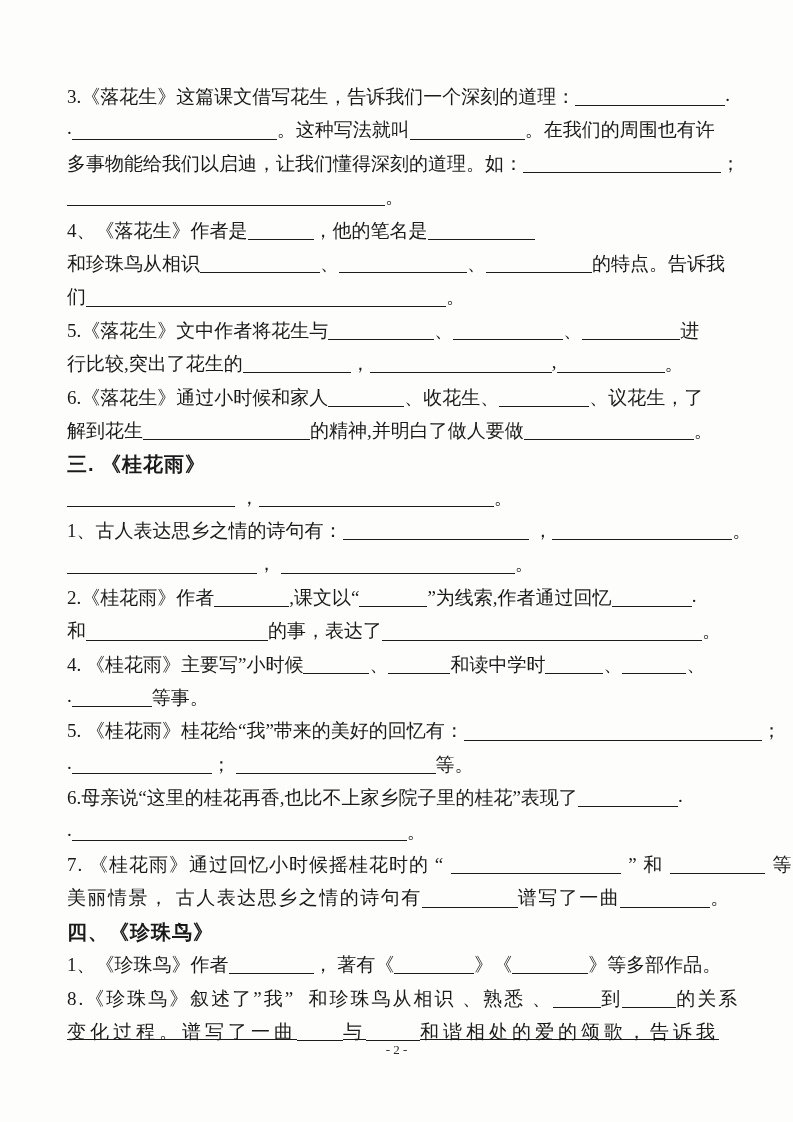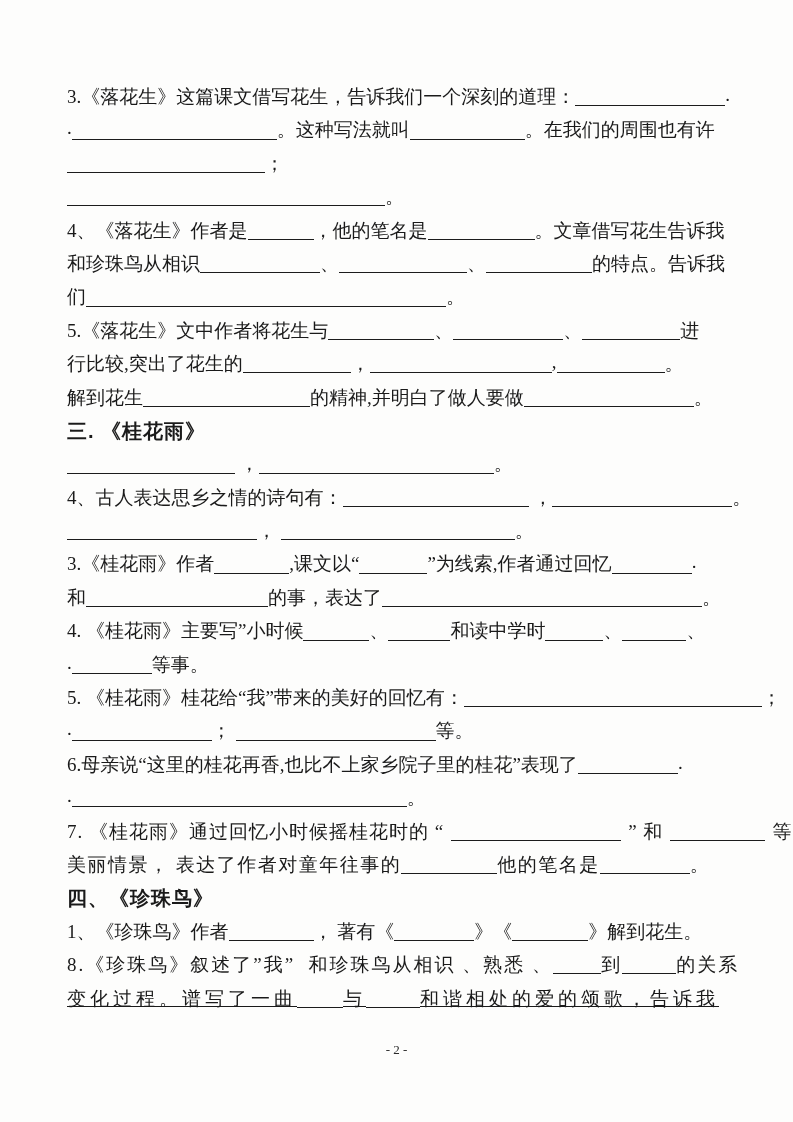--- a/index.html
+++ b/index.html
@@ -50,41 +50,42 @@
     font-family: "Liberation Serif", "DejaVu Serif", serif;
   }
 </style>
 </head>
 <body>
 
 <div class="page">
   <div class="content">
       <div class="doc-line"><span class="t">3.《落花生》这篇课文借写花生，告诉我们一个深刻的道理：</span><span class="blank" style="width: 150px;"></span><span class="t">.</span></div>
       <div class="doc-line"><span class="t">.</span><span class="blank" style="width: 205px;"></span><span class="t">。这种写法就叫</span><span class="blank" style="width: 115px;"></span><span class="t">。在我们的周围也有许</span></div>
-      <div class="doc-line"><span class="blank" style="width: 198px;"></span><span class="t">；</span></div>
+      <div class="doc-line"><span class="t">多事物能给我们以启迪，让我们懂得深刻的道理。如：</span><span class="blank" style="width: 198px;"></span><span class="t">；</span></div>
       <div class="doc-line"><span class="blank" style="width: 318px;"></span><span class="t">。</span></div>
-      <div class="doc-line"><span class="t">4、《落花生》作者是</span><span class="blank" style="width: 66px;"></span><span class="t">，他的笔名是</span><span class="blank" style="width: 107px;"></span><span class="t">。文章借写花生告诉我</span></div>
+      <div class="doc-line"><span class="t">4、《落花生》作者是</span><span class="blank" style="width: 66px;"></span><span class="t">，他的笔名是</span><span class="blank" style="width: 107px;"></span></div>
       <div class="doc-line"><span class="t">和珍珠鸟从相识</span><span class="blank" style="width: 120px;"></span><span class="t">、</span><span class="blank" style="width: 128px;"></span><span class="t">、</span><span class="blank" style="width: 106px;"></span><span class="t">的特点。告诉我</span></div>
       <div class="doc-line"><span class="t">们</span><span class="blank" style="width: 360px;"></span><span class="t">。</span></div>
       <div class="doc-line"><span class="t">5.《落花生》文中作者将花生与</span><span class="blank" style="width: 106px;"></span><span class="t">、</span><span class="blank" style="width: 110px;"></span><span class="t">、</span><span class="blank" style="width: 98px;"></span><span class="t">进</span></div>
       <div class="doc-line"><span class="t">行比较,突出了花生的</span><span class="blank" style="width: 108px;"></span><span class="t">，</span><span class="blank" style="width: 182px;"></span><span class="t">,</span><span class="blank" style="width: 108px;"></span><span class="t">。</span></div>
+      <div class="doc-line"><span class="t">6.《落花生》通过小时候和家人</span><span class="blank" style="width: 76px;"></span><span class="t">、收花生、</span><span class="blank" style="width: 90px;"></span><span class="t">、议花生，了</span></div>
       <div class="doc-line"><span class="t">解到花生</span><span class="blank" style="width: 167px;"></span><span class="t">的精神,并明白了做人要做</span><span class="blank" style="width: 170px;"></span><span class="t">。</span></div>
       <div class="doc-line heading"><span class="t">三. 《桂花雨》</span></div>
       <div class="doc-line"><span class="blank" style="width: 168px;"></span><span class="t"> ，</span><span class="blank" style="width: 235px;"></span><span class="t">。</span></div>
-      <div class="doc-line"><span class="t">4、古人表达思乡之情的诗句有：</span><span class="blank" style="width: 186px;"></span><span class="t"> ，</span><span class="blank" style="width: 180px;"></span><span class="t">。</span></div>
+      <div class="doc-line"><span class="t">1、古人表达思乡之情的诗句有：</span><span class="blank" style="width: 186px;"></span><span class="t"> ，</span><span class="blank" style="width: 180px;"></span><span class="t">。</span></div>
       <div class="doc-line"><span class="blank" style="width: 190px;"></span><span class="t">， </span><span class="blank" style="width: 234px;"></span><span class="t">。</span></div>
-      <div class="doc-line"><span class="t">3.《桂花雨》作者</span><span class="blank" style="width: 75px;"></span><span class="t">,课文以“</span><span class="blank" style="width: 68px;"></span><span class="t">”为线索,作者通过回忆</span><span class="blank" style="width: 80px;"></span><span class="t">.</span></div>
+      <div class="doc-line"><span class="t">2.《桂花雨》作者</span><span class="blank" style="width: 75px;"></span><span class="t">,课文以“</span><span class="blank" style="width: 68px;"></span><span class="t">”为线索,作者通过回忆</span><span class="blank" style="width: 80px;"></span><span class="t">.</span></div>
       <div class="doc-line"><span class="t">和</span><span class="blank" style="width: 182px;"></span><span class="t">的事，表达了</span><span class="blank" style="width: 320px;"></span><span class="t">。</span></div>
       <div class="doc-line"><span class="t">4. 《桂花雨》主要写”小时候</span><span class="blank" style="width: 66px;"></span><span class="t">、</span><span class="blank" style="width: 62px;"></span><span class="t">和读中学时</span><span class="blank" style="width: 58px;"></span><span class="t">、</span><span class="blank" style="width: 64px;"></span><span class="t">、</span></div>
       <div class="doc-line"><span class="t">.</span><span class="blank" style="width: 80px;"></span><span class="t">等事。</span></div>
       <div class="doc-line"><span class="t">5. 《桂花雨》桂花给“我”带来的美好的回忆有：</span><span class="blank" style="width: 298px;"></span><span class="t">；</span></div>
       <div class="doc-line"><span class="t">.</span><span class="blank" style="width: 140px;"></span><span class="t">； </span><span class="blank" style="width: 200px;"></span><span class="t">等。</span></div>
       <div class="doc-line"><span class="t">6.母亲说“这里的桂花再香,也比不上家乡院子里的桂花”表现了</span><span class="blank" style="width: 100px;"></span><span class="t">.</span></div>
       <div class="doc-line"><span class="t">.</span><span class="blank" style="width: 335px;"></span><span class="t">。</span></div>
       <div class="doc-line" style="letter-spacing: 1px; gap: 7px;"><span class="t">7. 《桂花雨》通过回忆小时候摇桂花时的 “</span><span class="blank" style="width: 170px;"></span><span class="t">” 和</span><span class="blank" style="width: 95px;"></span><span class="t">等</span></div>
-      <div class="doc-line" style="letter-spacing: 1.5px;"><span class="t">美丽情景， 表达了作者对童年往事的</span><span class="blank" style="width: 96px;"></span><span class="t">他的笔名是</span><span class="blank" style="width: 90px;"></span><span class="t">。</span></div>
+      <div class="doc-line" style="letter-spacing: 1.5px;"><span class="t">美丽情景， 古人表达思乡之情的诗句有</span><span class="blank" style="width: 96px;"></span><span class="t">谱写了一曲</span><span class="blank" style="width: 90px;"></span><span class="t">。</span></div>
       <div class="doc-line heading"><span class="t">四、《珍珠鸟》</span></div>
-      <div class="doc-line"><span class="t">1、《珍珠鸟》作者</span><span class="blank" style="width: 85px;"></span><span class="t">， 著有《</span><span class="blank" style="width: 80px;"></span><span class="t">》《</span><span class="blank" style="width: 76px;"></span><span class="t">》解到花生。</span></div>
+      <div class="doc-line"><span class="t">1、《珍珠鸟》作者</span><span class="blank" style="width: 85px;"></span><span class="t">， 著有《</span><span class="blank" style="width: 80px;"></span><span class="t">》《</span><span class="blank" style="width: 76px;"></span><span class="t">》等多部作品。</span></div>
       <div class="doc-line" style="letter-spacing: 2px;"><span class="t">8.《珍珠鸟》叙述了”我”  和珍珠鸟从相识 、熟悉 、</span><span class="blank" style="width: 48px;"></span><span class="t">到</span><span class="blank" style="width: 54px;"></span><span class="t">的关系</span></div>
       <div class="doc-line" style="letter-spacing: 4px; text-decoration: underline;"><span class="t">变化过程。谱写了一曲</span><span class="blank" style="width: 46px;"></span><span class="t">与</span><span class="blank" style="width: 54px;"></span><span class="t">和谐相处的爱的颂歌，告诉我</span></div>
     </div>
   <div class="footer">- 2 -</div>
 </div>
 
 </body></html>

